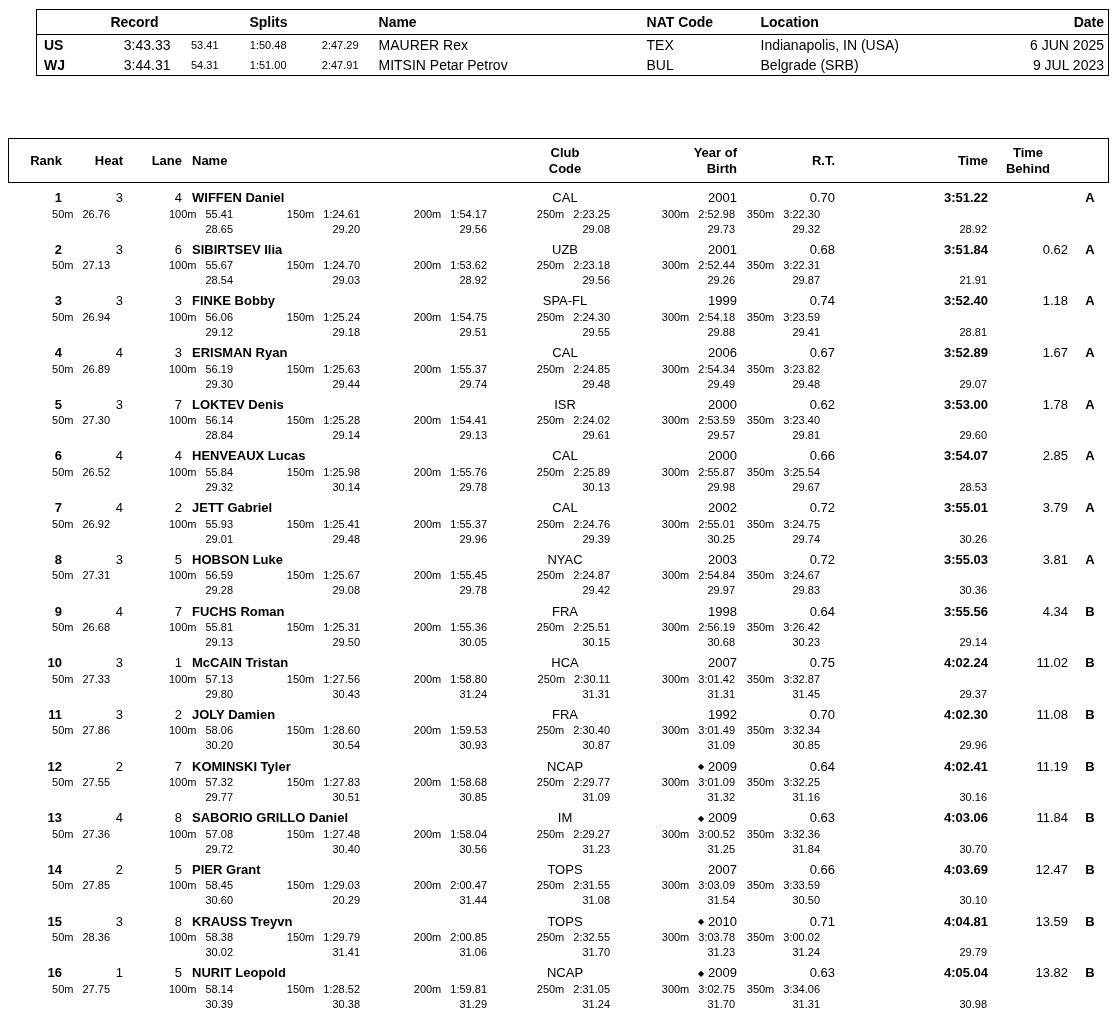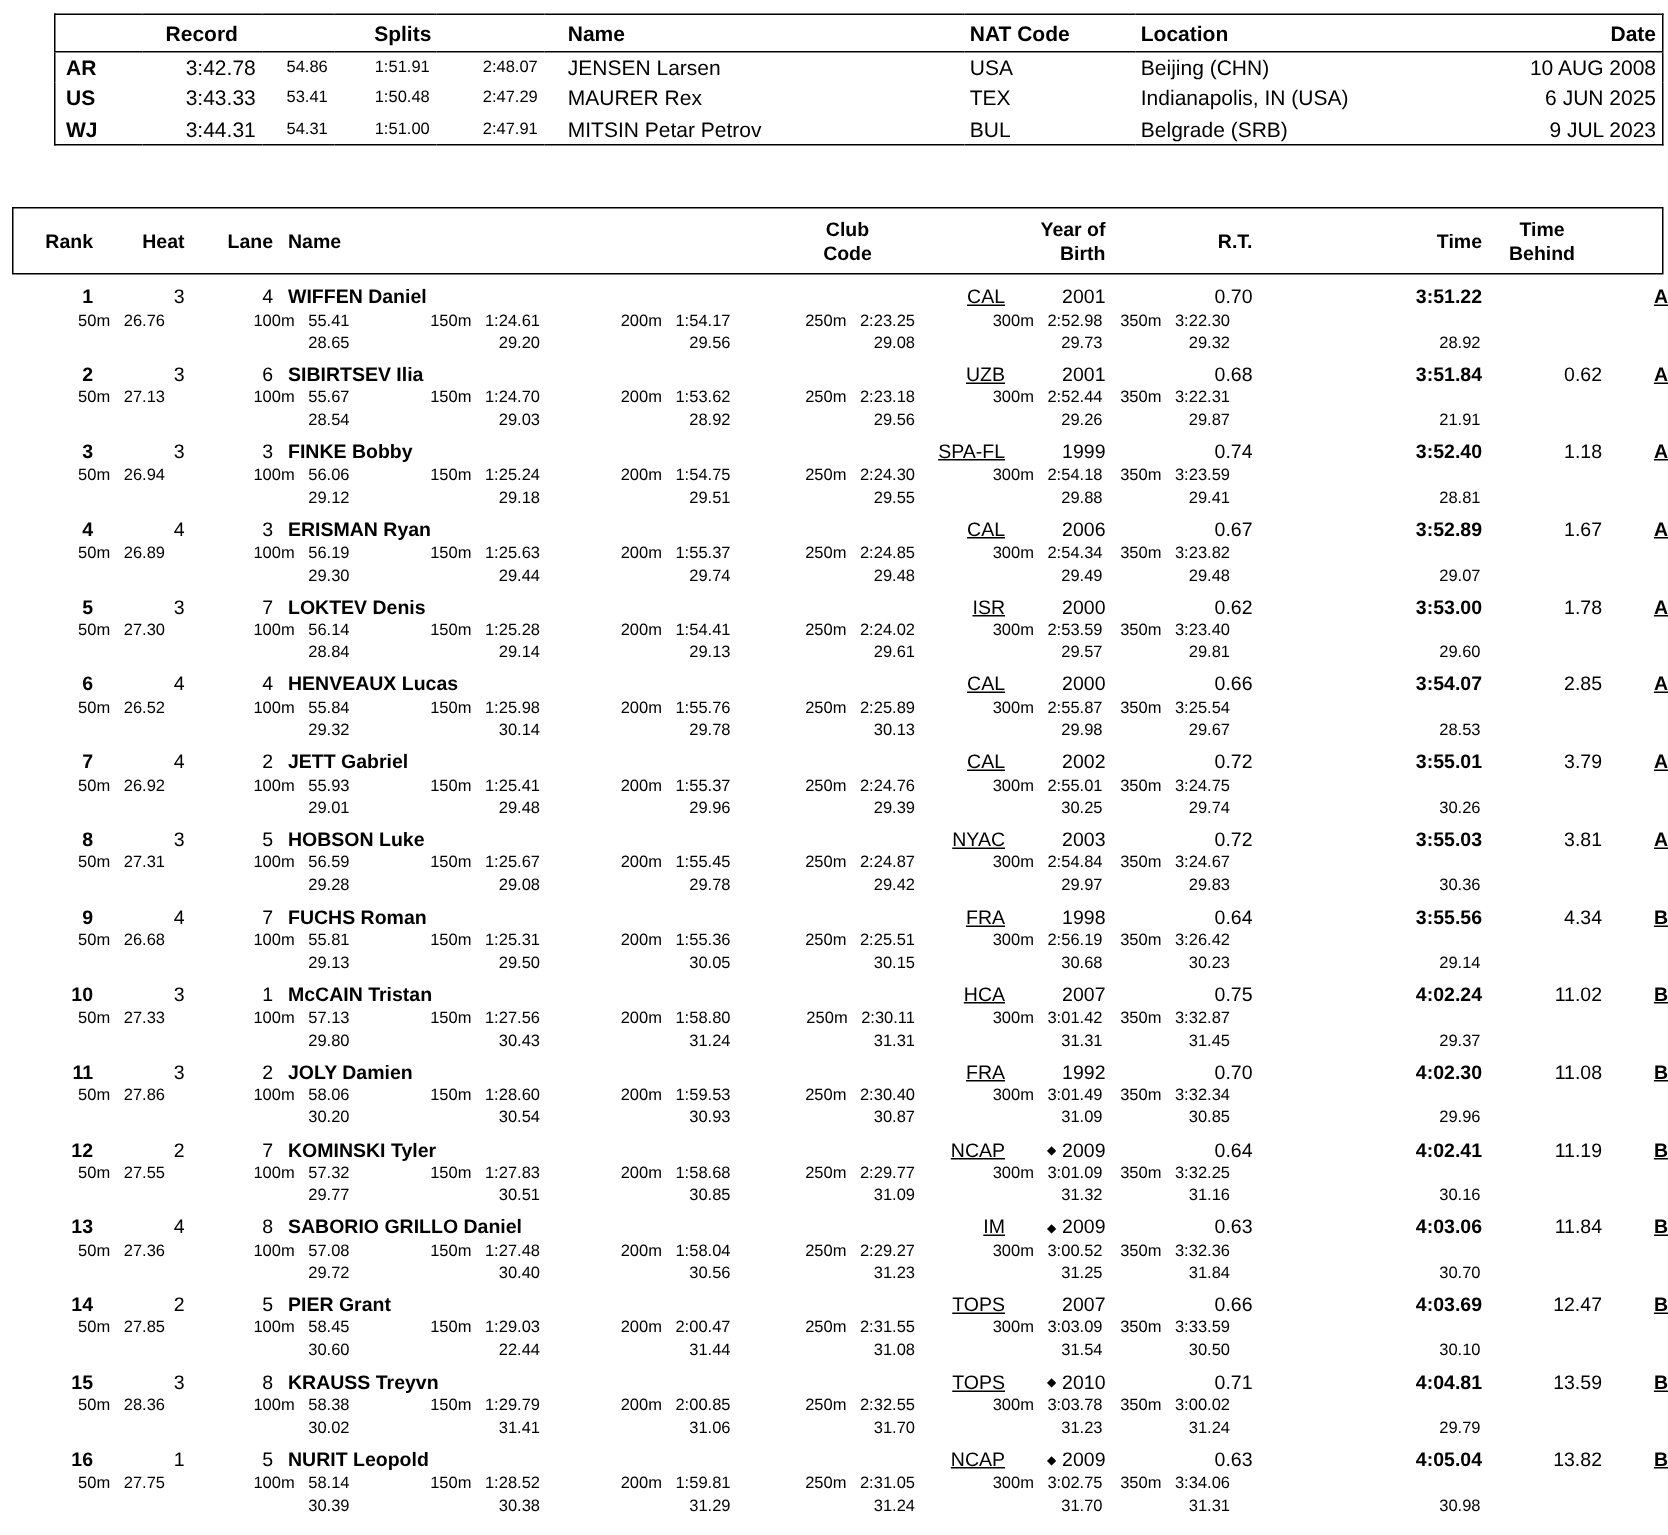--- a/index.html
+++ b/index.html
@@ -30,21 +30,21 @@
   .hc { text-align:center; }
   .pr3 { padding-right:3px; }
 
   
   .results-body { position:absolute; left:0; top:189px; width:1112px; }
   .swimmer { margin-bottom:4.7px; }
   .main-line { height:17px; align-items:center; font-size:13px; }
   .main-line > span { white-space:nowrap; }
   .cr { text-align:right; }
   .cl { text-align:left; }
-  .cc { text-align:right;text-decoration:underline; }
+  .cc { text-align:center; }
   .bold { font-weight:bold; }
   .yobcell .diamond { font-style:normal; font-size:8px; vertical-align:1.5px; }
   .yobcell .diamond:not(:empty) { margin-right:4px; }
 
   .splits-grid { display:grid; grid-template-columns:110px 123px 127px 127px 123px 125px 85px 167px auto;
     height:15px; align-items:center; font-size:11px; }
   .scell { display:flex; justify-content:flex-end; align-items:baseline; gap:9px; white-space:nowrap; }
   .lapcell { text-align:right; white-space:nowrap; }
 </style>
 </head>
@@ -68,31 +68,20 @@
       <td class="c">Record</td>
       <td class="c" colspan="3">Splits</td>
       <td class="l namecol">Name</td>
       <td class="l">NAT Code</td>
       <td class="l">Location</td>
       <td class="datecol">Date</td>
     </tr>
   </thead>
   <tbody id="records-body">
 
-  <tr>
-    <td class="tag">AR</td>
-    <td class="r">3:42.78</td>
-    <td class="r split">54.86</td>
-    <td class="r split">1:51.91</td>
-    <td class="r split">2:48.07</td>
-    <td class="l namecol">JENSEN Larsen</td>
-    <td class="l">USA</td>
-    <td class="l">Beijing (CHN)</td>
-    <td class="datecol">10 AUG 2008</td>
-  </tr>
 
   <tr>
     <td class="tag">US</td>
     <td class="r">3:43.33</td>
     <td class="r split">53.41</td>
     <td class="r split">1:50.48</td>
     <td class="r split">2:47.29</td>
     <td class="l namecol">MAURER Rex</td>
     <td class="l">TEX</td>
     <td class="l">Indianapolis, IN (USA)</td>
@@ -947,21 +936,21 @@
       <span class="scell">
           <span>350m</span>
           <span>3:33.59</span>
         </span>
       <span></span>
         <span></span>
     </div>
     <div class="splits-grid">
       <span></span>
       <span class="lapcell">30.60</span>
-      <span class="lapcell">22.44</span>
+      <span class="lapcell">20.29</span>
       <span class="lapcell">31.44</span>
       <span class="lapcell">31.08</span>
       <span class="lapcell">31.54</span>
       <span class="lapcell">30.50</span>
       <span class="lapcell">30.10</span>
       <span></span>
     </div>
   </div>
 
   <div class="swimmer">

